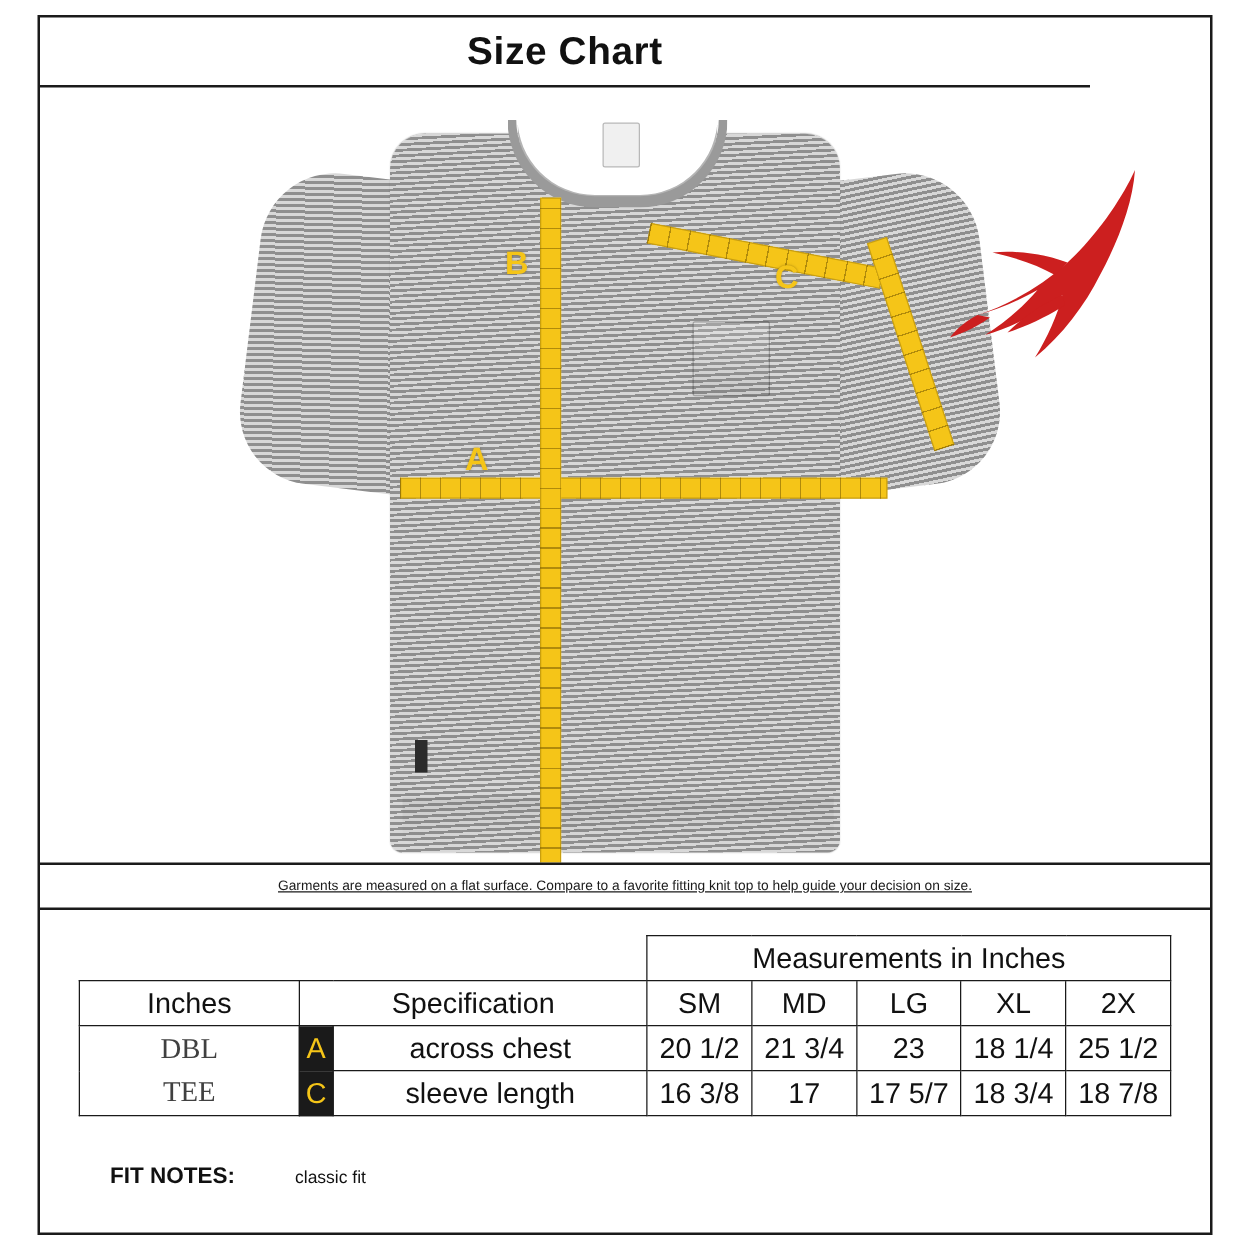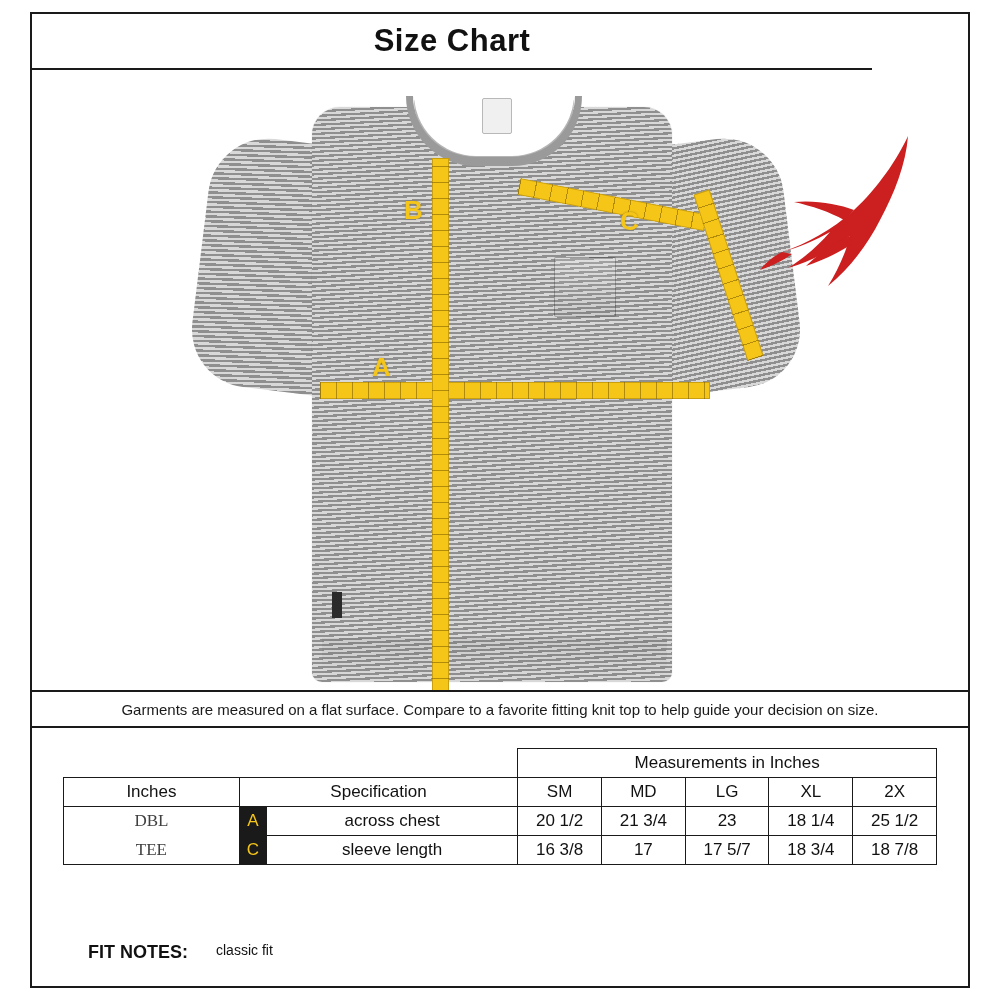--- a/index.html
+++ b/index.html
@@ -229,40 +229,41 @@
     width: 936px;
     height: 38px;
     border-top: 2px solid #1a1a1a;
     border-bottom: 2px solid #1a1a1a;
     display: flex;
     align-items: center;
     justify-content: center;
     box-sizing: border-box;
   }
   .note-text {
-    font-size: 15px;
+    font-size: 11px;
     color: #1a1a1a;
+    text-decoration: underline;
   }
 
   
   .table-wrap {
     position: absolute;
     left: 63px;
     top: 748px;
     width: 874px;
   }
   table.size-table {
     border-collapse: collapse;
     width: 874px;
     table-layout: fixed;
   }
   table.size-table td, table.size-table th {
     border: 1.5px solid #1a1a1a;
     text-align: center;
-    font-size: 17px;
+    font-size: 23px;
     font-weight: normal;
     padding: 4px 2px;
     height: 28px;
     box-sizing: border-box;
   }
   .col-style { width: 168px; }
   .col-letter { width: 26px; }
   .col-spec { width: 240px; }
   .col-size { width: 80px; }
   .no-border { border: none !important; }
@@ -297,23 +298,22 @@
     text-align: left;
     padding-left: 8px;
     font-size: 16px;
   }
   
   .fit-notes {
     position: absolute;
     left: 88px;
     top: 930px;
     display: flex;
-    align-items: flex-start;
-    gap: 28px;
-    margin-top: 12px;
+    align-items: center;
+    gap: 48px;
   }
   .fit-label {
     font-size: 18px;
     font-weight: bold;
     color: #111;
   }
   .fit-value {
     font-size: 14px;
     color: #111;
   }

